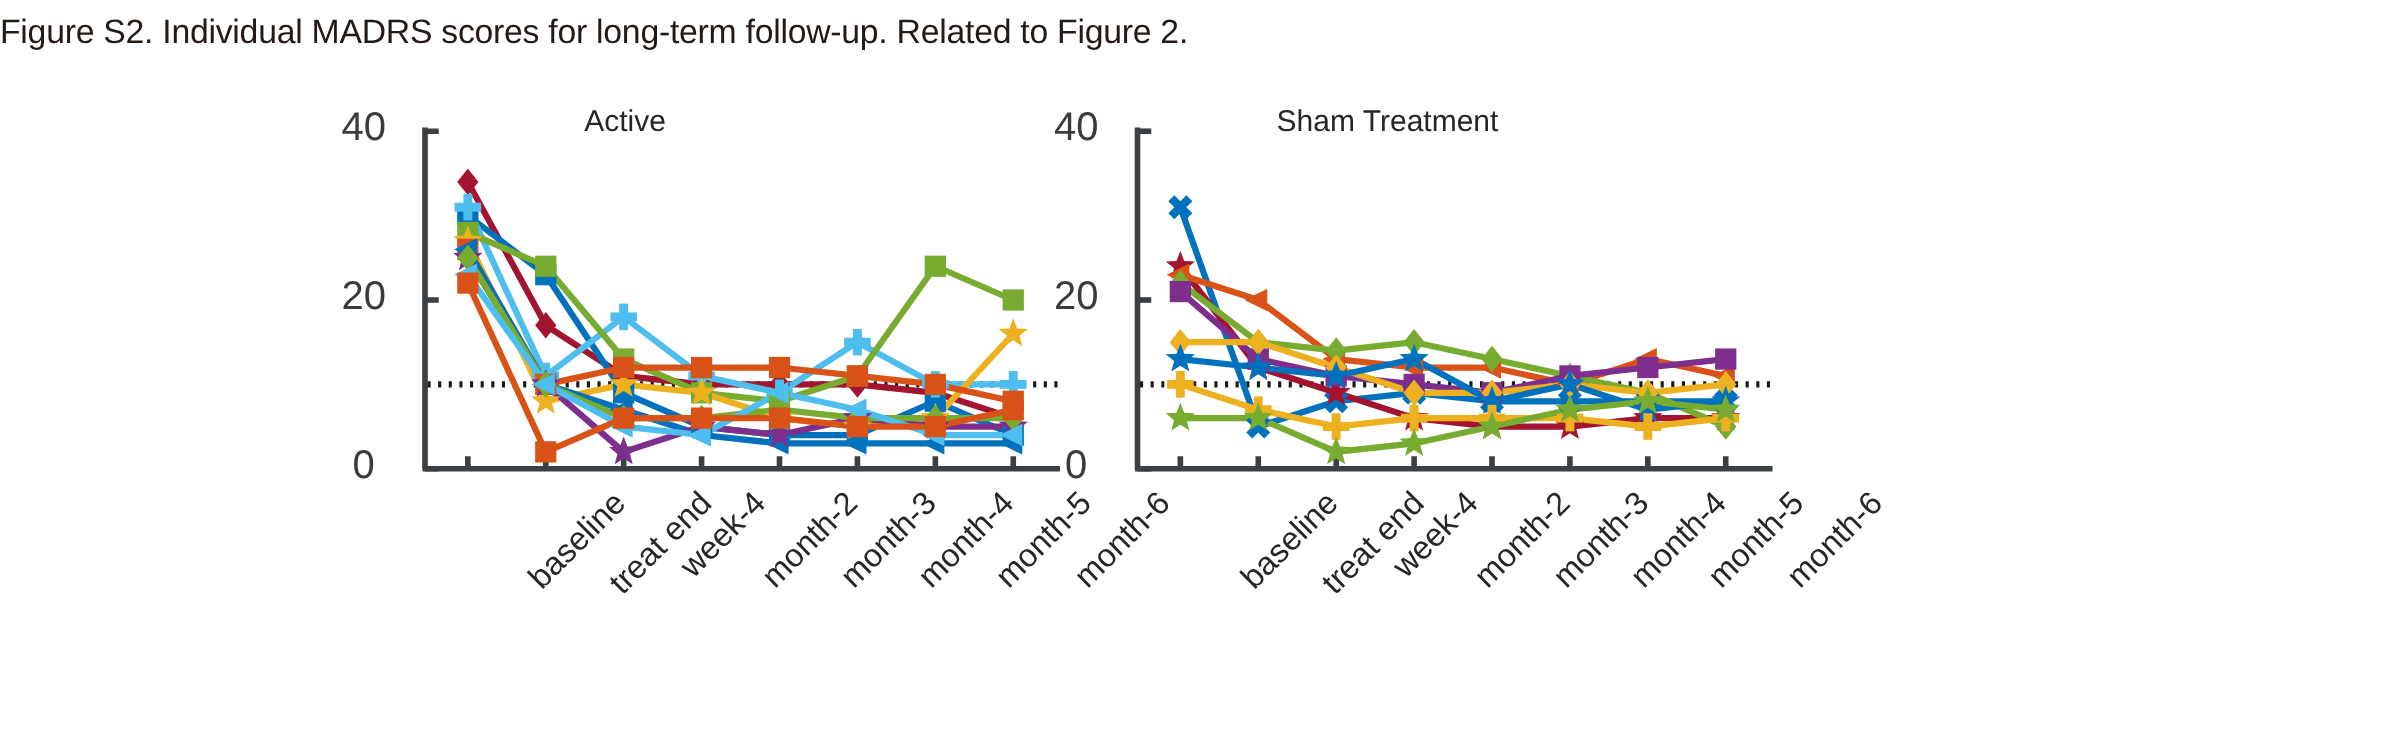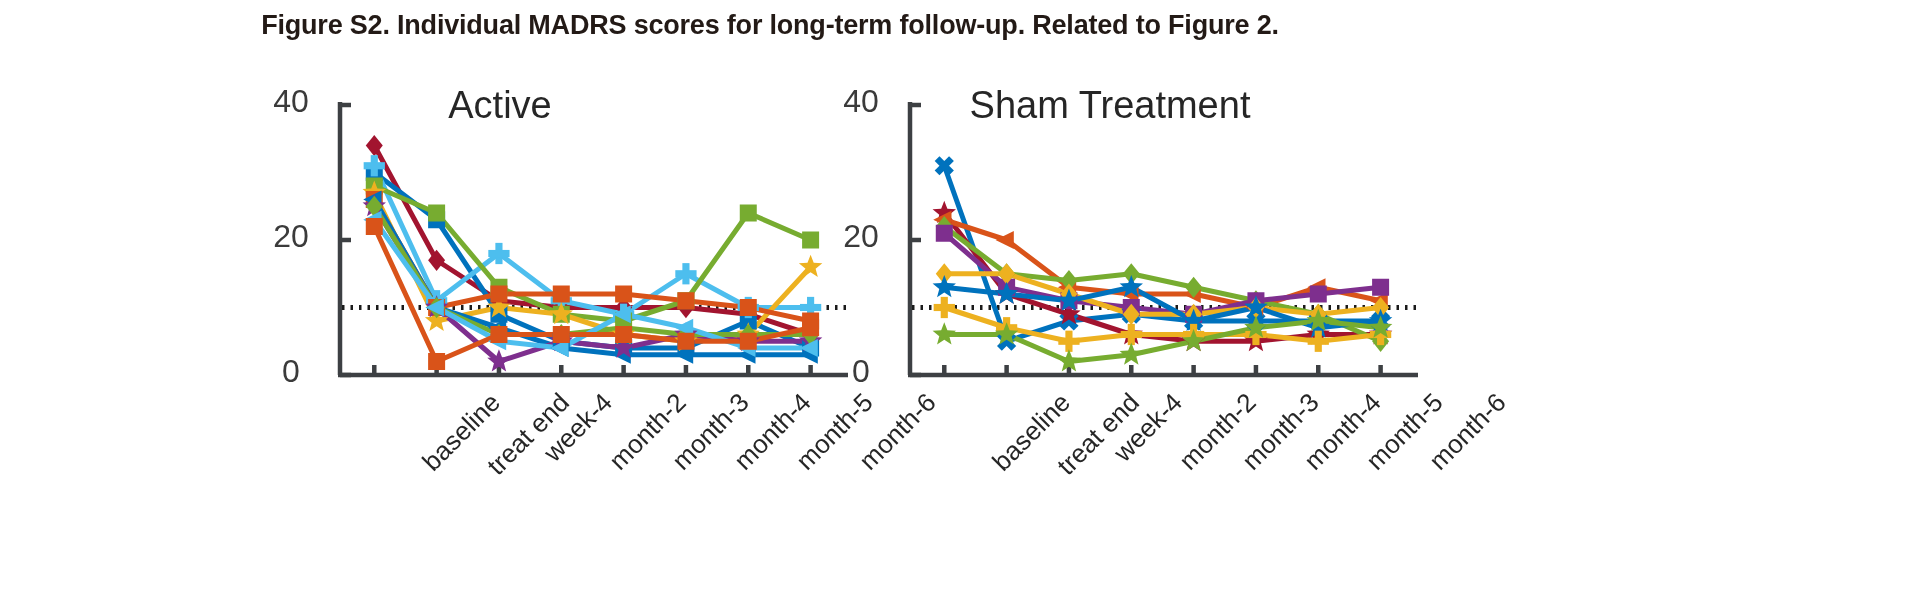--- a/index.html
+++ b/index.html
@@ -1,32 +1,32 @@
 <!DOCTYPE html>
 <html><head>
 <meta charset="utf-8">
 <style>
   html,body{margin:0;padding:0;background:#fff;}
   body{width:1905px;height:601px;font-family:"Liberation Sans",sans-serif;overflow:hidden;position:relative;}
 
   #figure-title{
     position:absolute;left:0;top:10px;width:1540px;
-    text-align:center;font-weight:bold;font-size:27px;color:#231a16;
+    text-align:left;font-weight:normal;font-size:27px;color:#231a16;
     letter-spacing:-0.2px;
   }
 
   .panel{position:absolute;top:80px;height:420px;}
   #panel-active{left:270px;width:600px;}
   #panel-sham{left:840px;width:600px;}
 
   .plot-svg{display:block;}
 
   .panel-title{
     position:absolute;top:4px;width:100%;text-align:center;
-    font-size:38px;color:#262626;font-family:"Liberation Sans",sans-serif;
+    font-size:24px;color:#262626;font-family:"Liberation Sans",sans-serif;
   }
   #panel-active .panel-title{left:70px;width:320px;text-align:center;}
   #panel-sham  .panel-title{left:60px;width:420px;}
 
   .ytick-label{
     position:absolute;font-size:32px;color:#3b3b3b;
     text-align:center;width:70px;font-family:"Liberation Sans",sans-serif;
   }
 
   .xtick-label{

